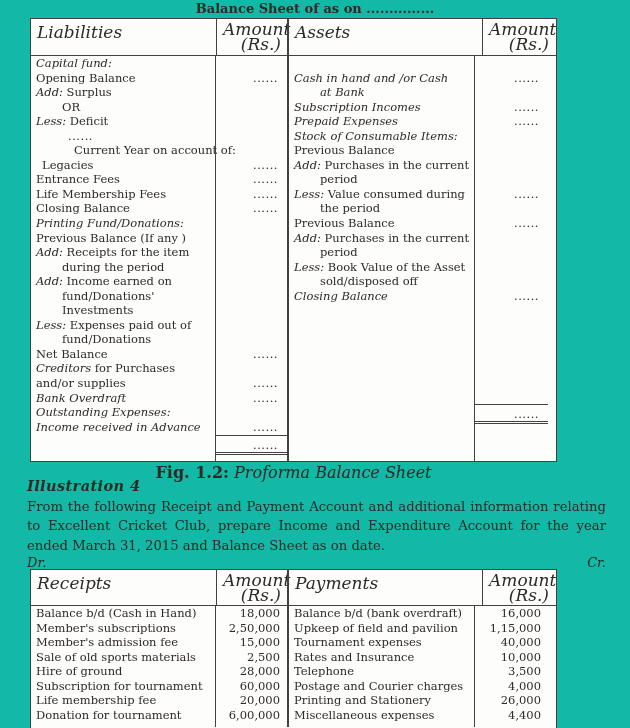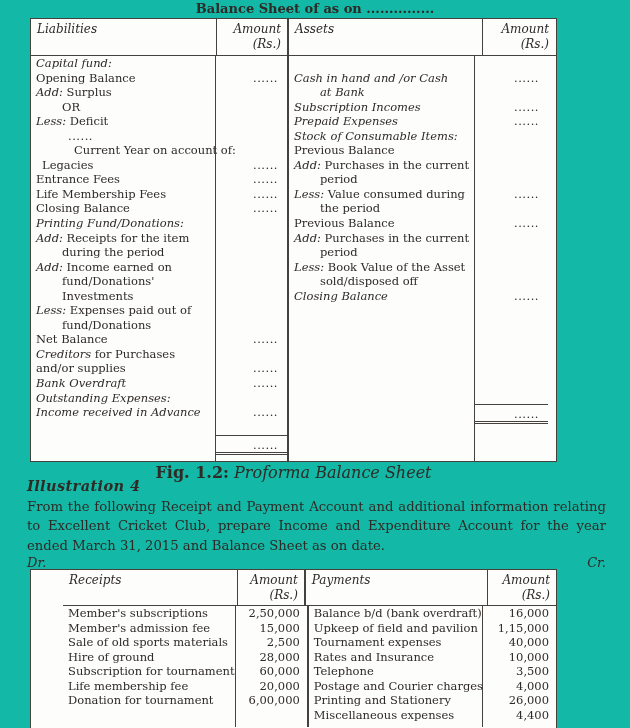--- a/index.html
+++ b/index.html
@@ -5,21 +5,21 @@
   :root{ --bd:#45413c; --ink:#2e2a26; }
   html,body{margin:0;padding:0;}
   .page{position:relative;width:630px;height:728px;background:#14b8a6;color:var(--ink);
         font-family:"DejaVu Serif", serif;overflow:hidden;}
   .bs-title{position:absolute;top:1px;left:0;width:630px;text-align:center;
             font-weight:bold;font-size:13px;}
   
   .tbl{position:absolute;left:30px;width:527px;border:1.5px solid var(--bd);
        box-sizing:border-box;background:#fdfdfc;}
   .thead{display:flex;border-bottom:1px solid var(--bd);height:37px;box-sizing:border-box;}
-  .hc{box-sizing:border-box;font-style:italic;font-size:12px;padding:3px 6px;}
+  .hc{box-sizing:border-box;font-style:italic;font-size:17px;padding:3px 6px;}
   .hc1{width:185px;}
   .hc2{width:71px;border-left:1px solid var(--bd);text-align:right;line-height:15px;}
   .hc3{width:195px;border-left:2.5px solid var(--bd);}
   .hc4{width:73px;border-left:1px solid var(--bd);text-align:right;line-height:15px;}
   .tbody{display:flex;font-size:11.5px;overflow:hidden;}
   .grp{position:relative;display:flex;flex-direction:column;box-sizing:border-box;}
   .grp-l{width:256px;}
   .grp-r{width:261px;border-left:2.5px solid var(--bd);gap:31px;}
   .grp-l::after,.grp-r::after{content:"";position:absolute;top:0;bottom:0;
       border-left:1px solid var(--bd);}
@@ -47,21 +47,21 @@
                font-size:16px;}
   .fig-caption .fig-lbl{font-weight:bold;}
   .fig-caption .fig-txt{font-style:italic;}
   .illus{position:absolute;top:477px;left:27px;font-size:14.5px;font-weight:bold;
          font-style:italic;letter-spacing:.4px;}
   .para{position:absolute;top:497px;left:27px;width:579px;font-size:13.2px;
         line-height:19.4px;text-align:justify;}
   .drcr{position:absolute;top:555px;left:27px;width:579px;display:flex;
         justify-content:space-between;font-size:13px;font-style:italic;}
   
-  #rp-table{top:569px;height:159px;border-bottom:none;padding-left:32px;}
+  #rp-table{top:569px;height:159px;border-bottom:none;}
   #rp-table .thead{height:36px;}
   #rp-body{height:121px;}
   #rp-body .amt{letter-spacing:0;padding-right:7px;}
 </style>
 </head>
 <body>
 
 <div class="page">
 
   <div class="bs-title">Balance Sheet of as on ...............</div>
@@ -123,20 +123,24 @@
             </div>
             <div class="bsr">
               <div class="lbl">Closing Balance</div>
               <div class="amt">......</div>
             </div>
             <div class="bsr">
               <div class="lbl it">Printing Fund/Donations:</div>
               <div class="amt"></div>
             </div>
             <div class="bsr">
+              <div class="lbl">Previous Balance (If any )</div>
+              <div class="amt"></div>
+            </div>
+            <div class="bsr">
               <div class="lbl"><span class="it">Add:</span> Receipts for the item</div>
               <div class="amt"></div>
             </div>
             <div class="bsr">
               <div class="lbl ind2">during the period</div>
               <div class="amt"></div>
             </div>
             <div class="bsr">
               <div class="lbl"><span class="it">Add:</span> Income earned on</div>
               <div class="amt"></div>
@@ -292,20 +296,24 @@
       <div class="hc hc3">Payments</div>
       <div class="hc hc4">
         <div>Amount</div>
         <div>(Rs.)</div>
       </div>
     </div>
     <div class="tbody" id="rp-body">
       <div class="grp grp-l">
         <div class="rows" id="rp-left-rows">
             <div class="bsr">
+              <div class="lbl">Balance b/d (Cash in Hand)</div>
+              <div class="amt">18,000</div>
+            </div>
+            <div class="bsr">
               <div class="lbl">Member's subscriptions</div>
               <div class="amt">2,50,000</div>
             </div>
             <div class="bsr">
               <div class="lbl">Member's admission fee</div>
               <div class="amt">15,000</div>
             </div>
             <div class="bsr">
               <div class="lbl">Sale of old sports materials</div>
               <div class="amt">2,500</div>

